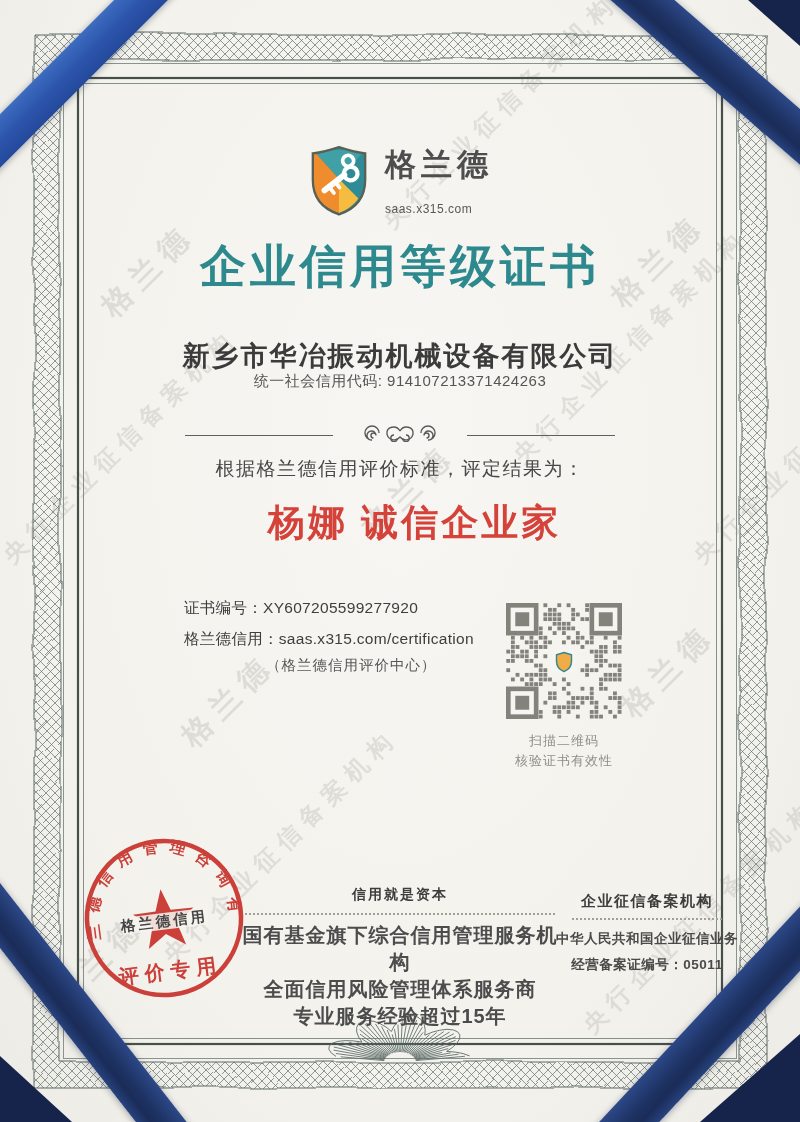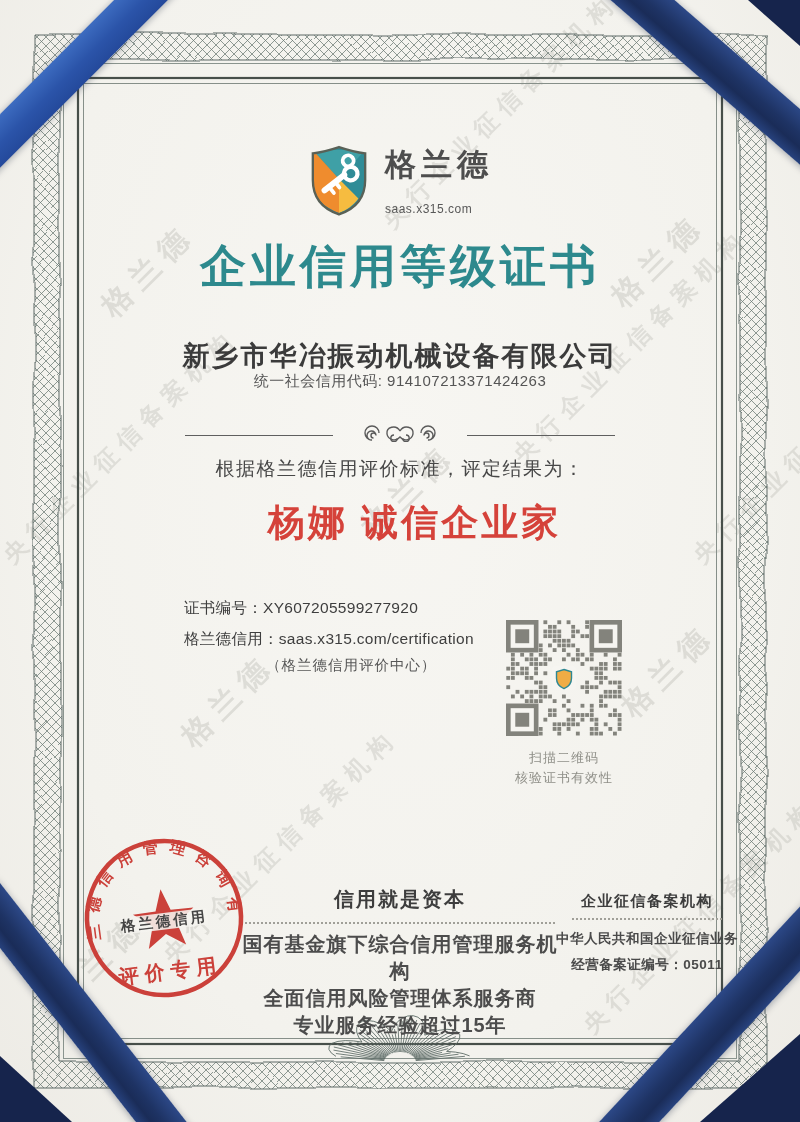--- a/index.html
+++ b/index.html
@@ -29,26 +29,26 @@
   .divider .line{width:148px;border-top:1.4px solid #5f5f5f;}
 
   .statement{top:456px;font-size:19px;color:#474747;letter-spacing:1.5px;}
   .result{top:498px;font-size:37px;font-weight:bold;color:#d5423a;letter-spacing:3px;padding-left:29px;}
 
   
   .details{top:592px;left:184px;font-size:15.5px;color:#3e3e3e;}
   .details .row{line-height:31px;letter-spacing:.3px;}
   .details .note{margin-left:82px;margin-top:2px;color:#565656;font-size:14.5px;letter-spacing:1px;}
 
-  .qr-block{top:620px;left:502px;width:124px;text-align:center;font-family:Liberation Serif, serif;}
+  .qr-block{top:603px;left:502px;width:124px;text-align:center;font-family:Liberation Serif, serif;}
   .qr-caption{margin-top:8px;font-size:13px;color:#8f8f88;line-height:1.55;letter-spacing:1px;}
 
   
   .f-center{top:886px;left:235px;width:330px;text-align:center;}
-  .f-center .f-title{font-size:20px;font-weight:bold;color:#3d3d3d;letter-spacing:2px;}
+  .f-center .f-title{font-size:14px;font-weight:bold;color:#3d3d3d;letter-spacing:2px;}
   .f-center .dots{margin:9px auto 7px;width:310px;border-top:2px dotted #a09f98;}
   .f-center .f-line{font-size:20px;font-weight:bold;color:#4c4c4c;line-height:27px;letter-spacing:1px;}
   .f-right{top:892px;left:533px;width:228px;text-align:center;}
   .f-right .f-title{font-size:15px;font-weight:bold;color:#3d3d3d;letter-spacing:1.5px;}
   .f-right .dots{margin:7px auto 6px;width:150px;border-top:2px dotted #a09f98;}
   .f-right .f-line{font-size:13.5px;font-weight:bold;color:#4a4a4a;line-height:26px;letter-spacing:.5px;}
 
   
   .ribbon{position:absolute;background:linear-gradient(180deg,#2c4887 0%,#1e3364 45%,#1a2c58 70%,#27427e 100%);
           box-shadow:0 1px 7px rgba(10,20,50,.35);}

